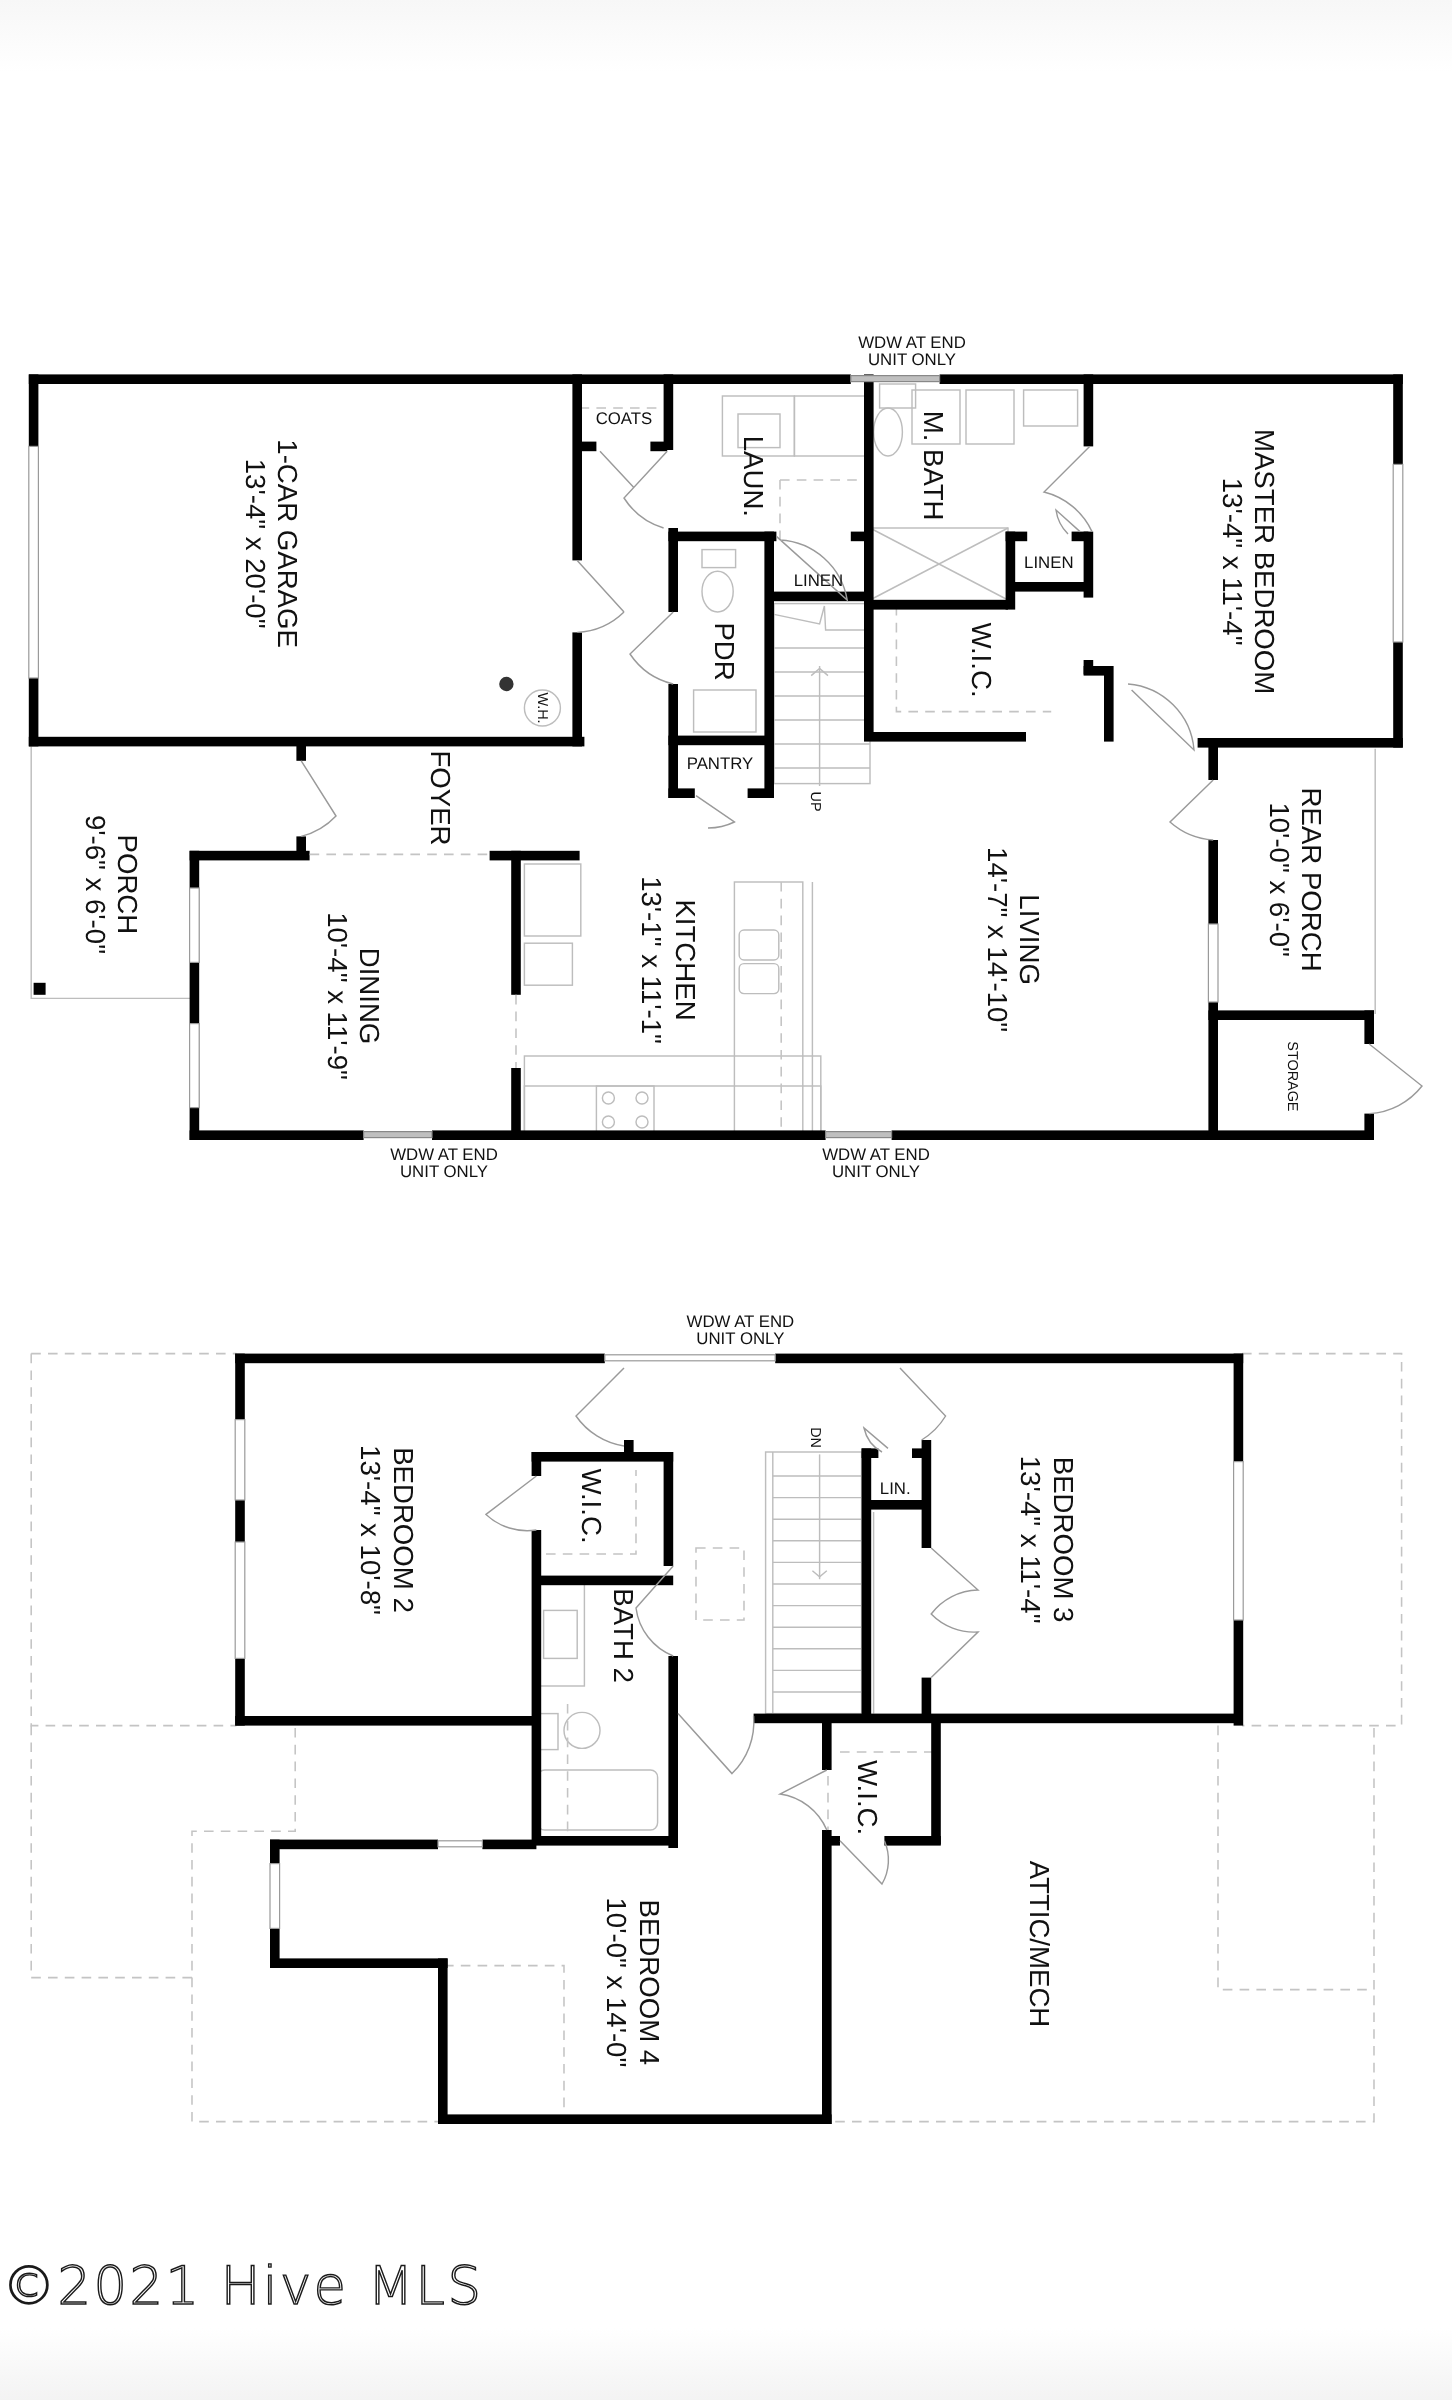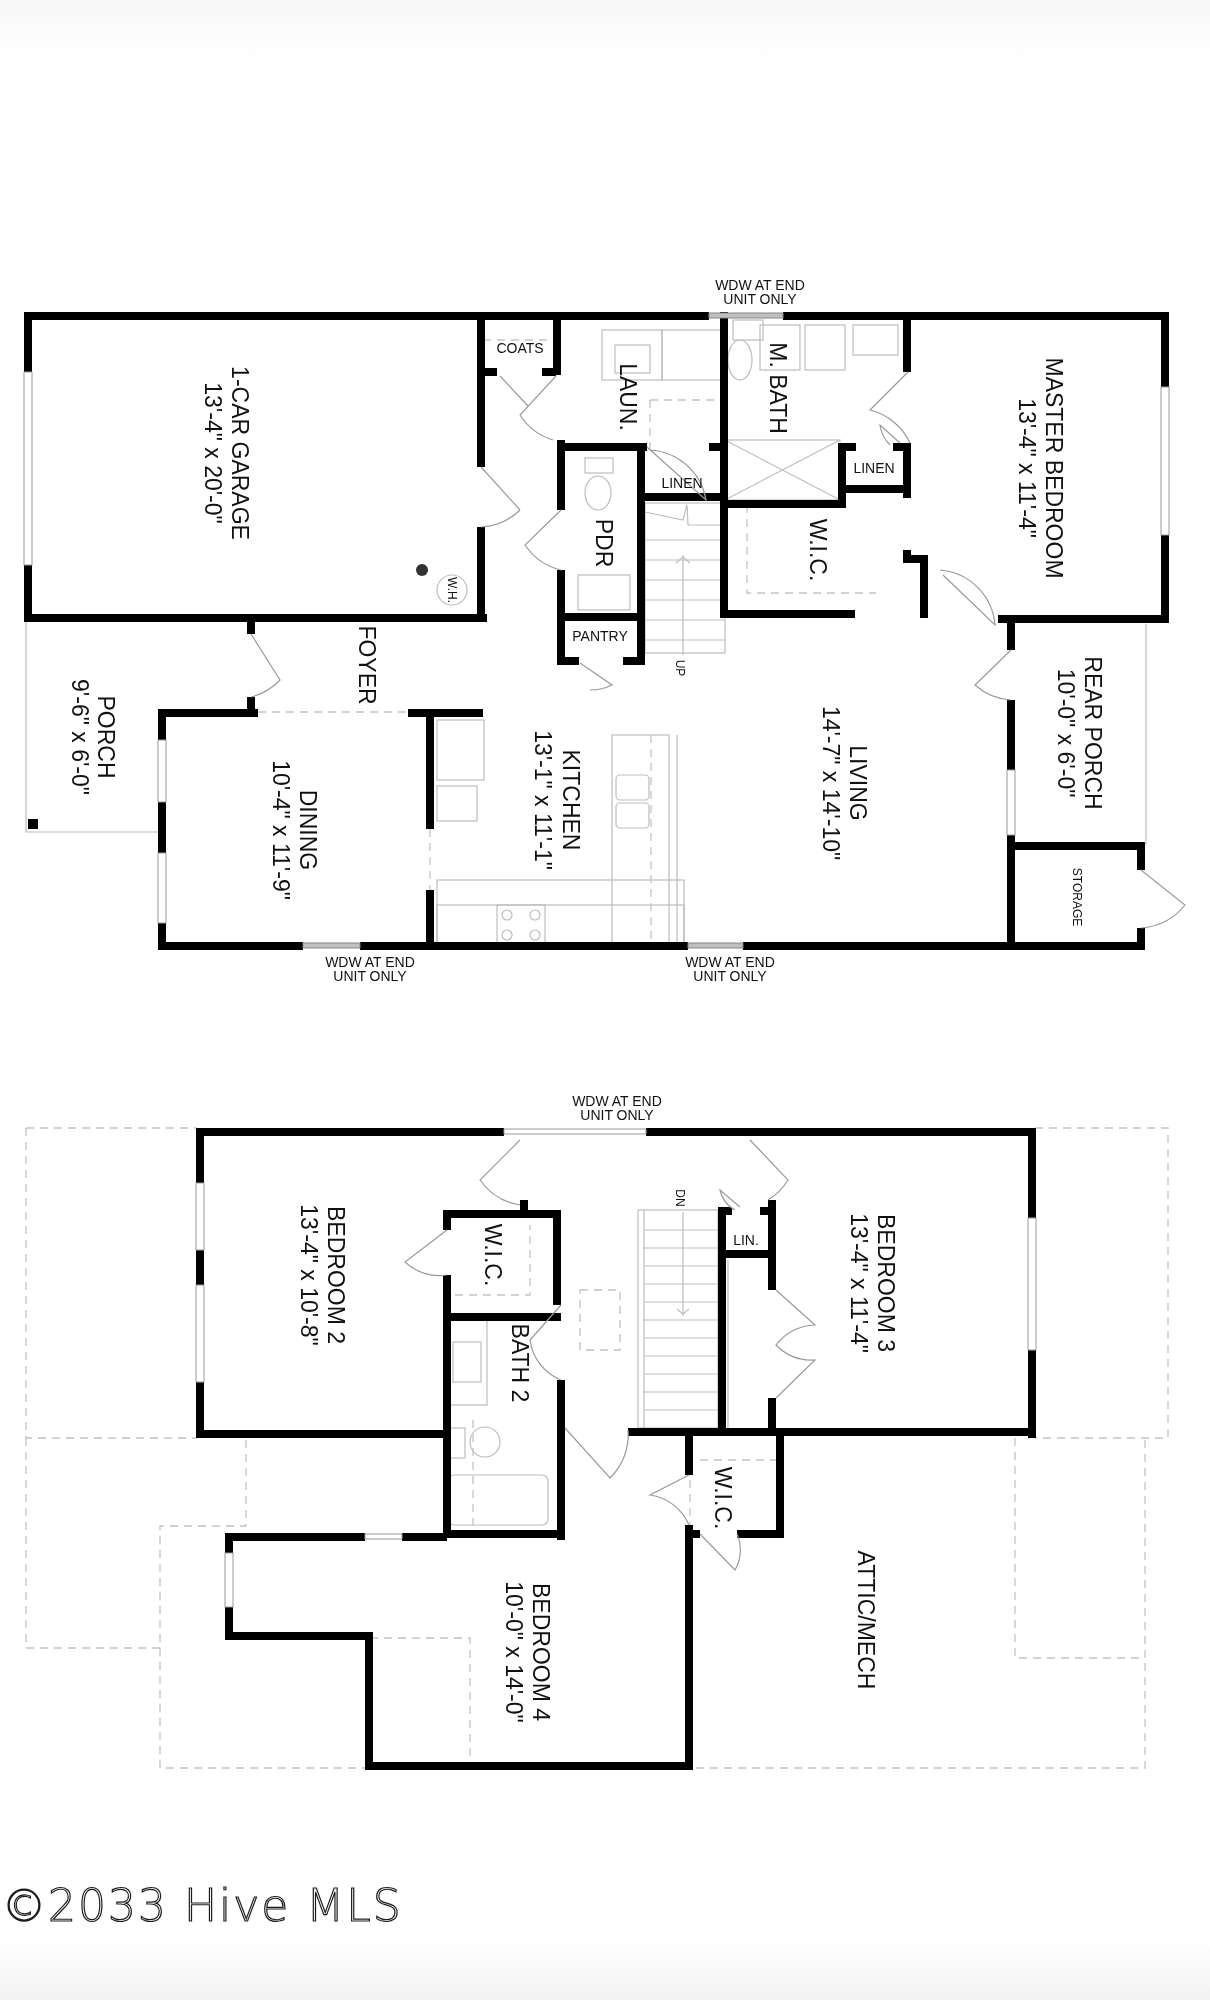--- a/index.html
+++ b/index.html
@@ -349,13 +349,13 @@
       <text class="big" transform="translate(858,1620) rotate(90)" text-anchor="middle">ATTIC/MECH</text>
       <text class="xs" transform="translate(676,1198) rotate(90)" text-anchor="middle">DN</text>
       <g>
         <text class="sm" x="617" y="1106" text-anchor="middle">WDW AT END</text>
         <text class="sm" x="617" y="1120" text-anchor="middle">UNIT ONLY</text>
       </g>
     </g>
   </g>
 </svg>
 
-<div id="copyright">©2033 Hive MLS</div>
+<div id="copyright">©2021 Hive MLS</div>
 
 </body></html>

